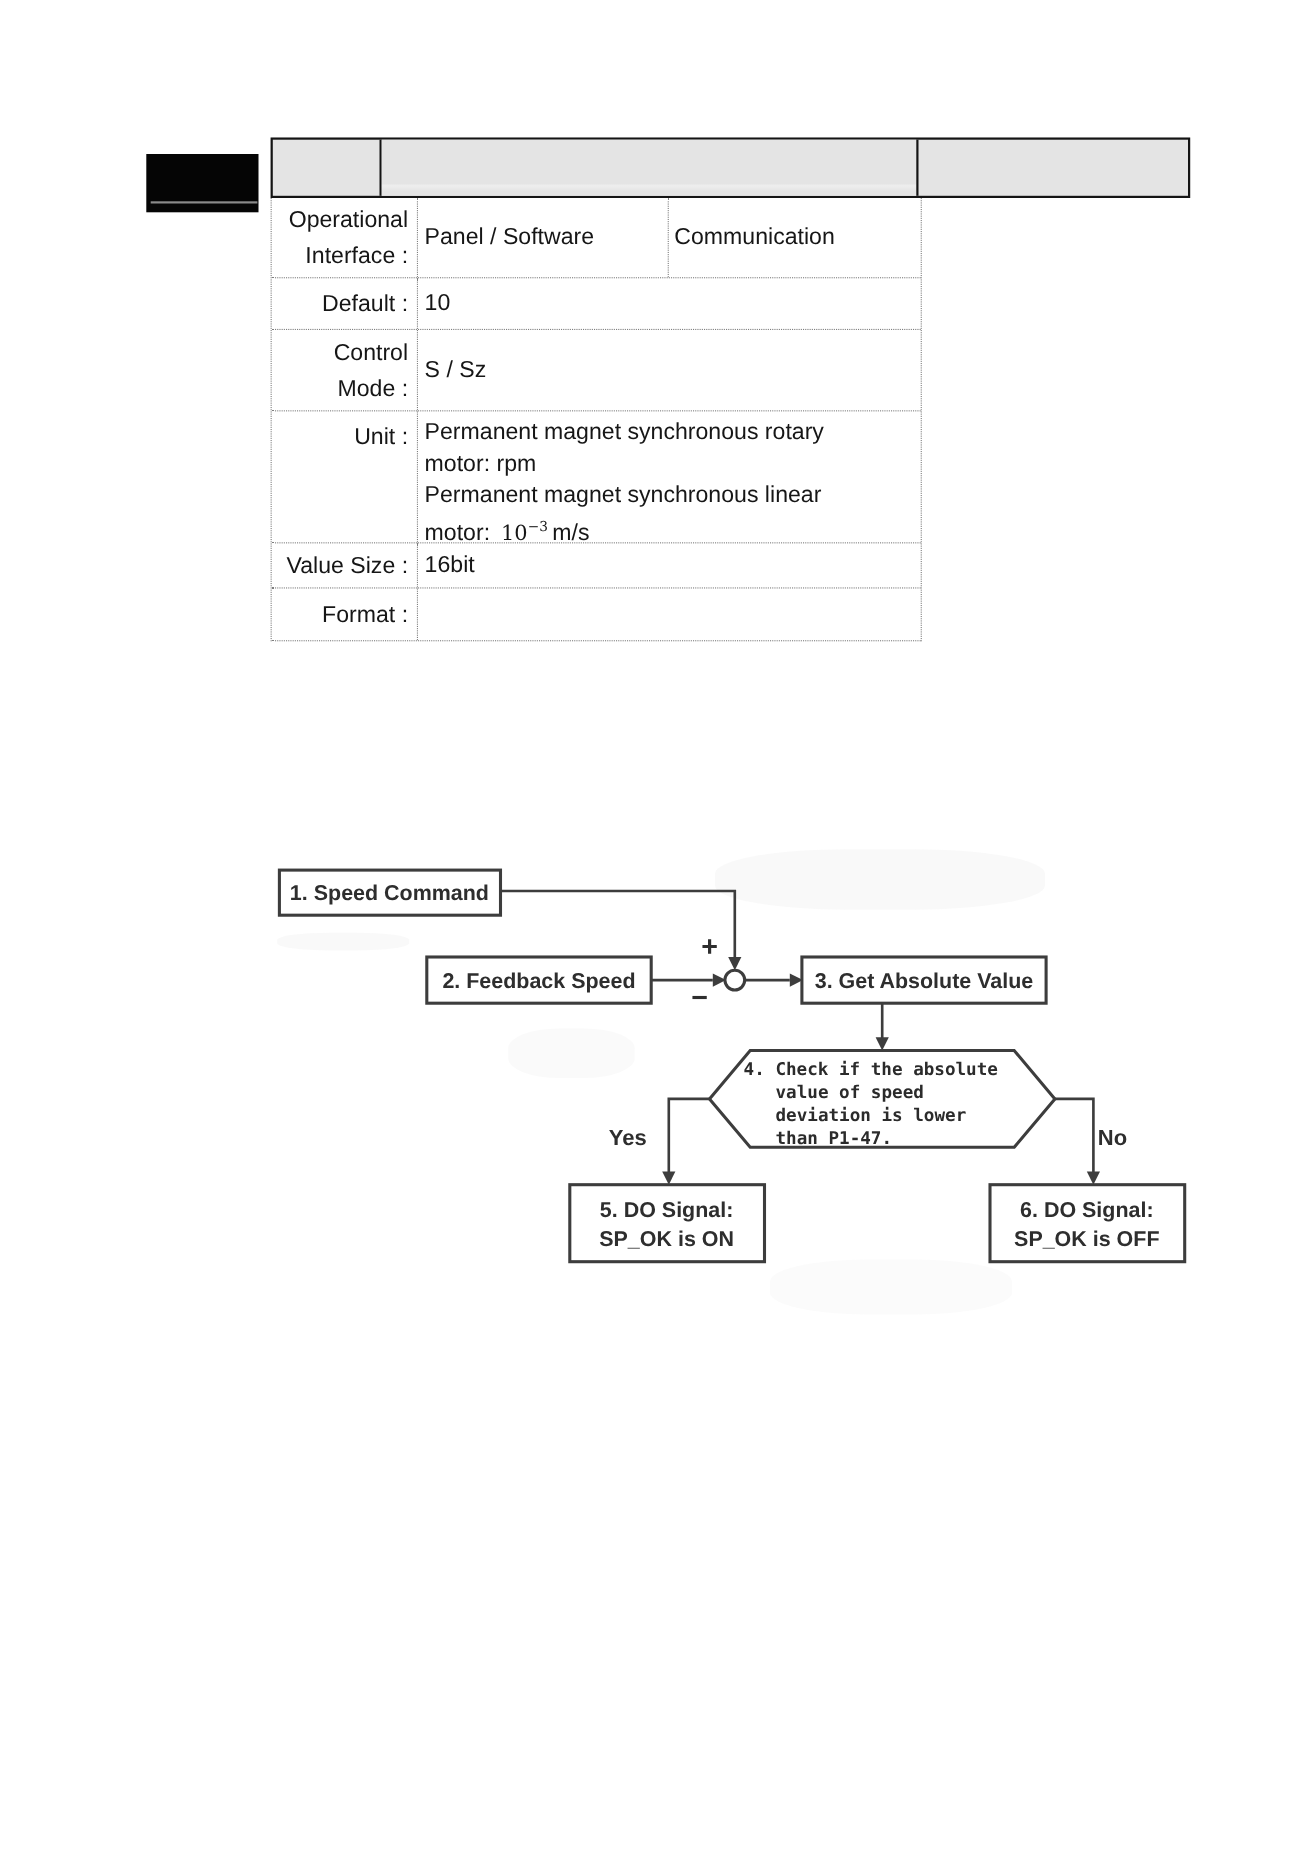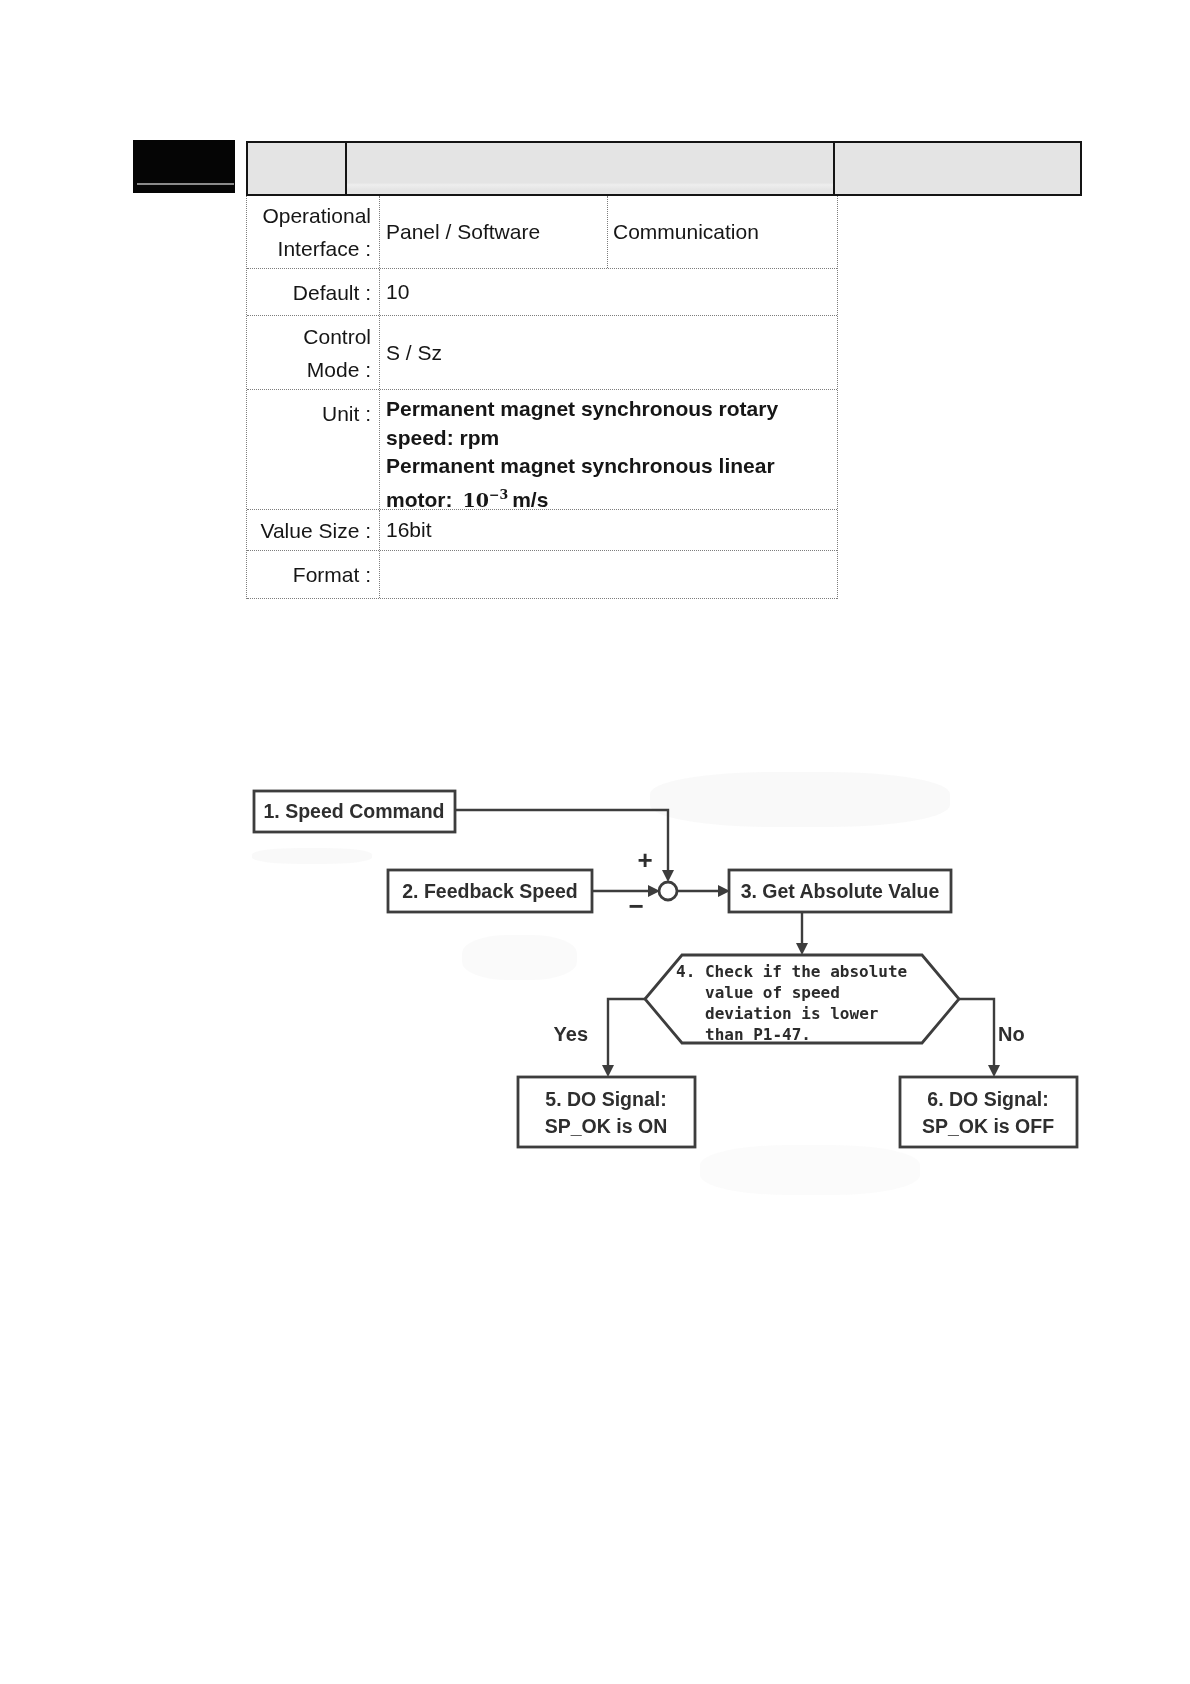--- a/index.html
+++ b/index.html
@@ -10,21 +10,21 @@
 
   
   .param-code{
     position:absolute;left:133px;top:140px;width:102px;height:53px;background:#050505;
   }
   .param-code .inner-line{
     position:absolute;left:4px;right:1px;bottom:8px;height:2px;background:#8a8a8a;
   }
 
   
-  .ptable{position:absolute;left:246px;top:141px;width:836px;}
+  .ptable{position:absolute;left:246px;top:125px;width:836px;}
   .phead{
     display:flex;height:55px;box-sizing:border-box;
     background:#e4e4e4;border:2px solid #141414;
   }
   .phc{box-sizing:border-box;height:100%;}
   .phc1{width:99px;border-right:2px solid #141414;}
   .phc2{width:488px;border-right:2px solid #141414;
         background:linear-gradient(#e4e4e4 78%, #eeeeee 82%, #e4e4e4 92%);}
   .phc3{flex:1;}
 
@@ -39,21 +39,21 @@
     display:flex;flex-direction:column;justify-content:center;align-items:flex-end;
     padding-right:8px;text-align:right;line-height:33px;
   }
   .pval{flex:1;display:flex;align-items:center;padding-left:6px;box-sizing:border-box;}
   .pval-split{padding-left:0;}
   .pv1{width:228px;box-sizing:border-box;border-right:1px dotted #7d7d7d;
        display:flex;align-items:center;padding-left:6px;height:100%;}
   .pv2{flex:1;display:flex;align-items:center;padding-left:5px;height:100%;}
 
   .prow-unit .plabel{justify-content:flex-start;padding-top:7px;}
-  .prow-unit .pval{display:block;padding-top:5px;line-height:28.5px;font-weight:bold;}
+  .prow-unit .pval{display:block;padding-top:5px;line-height:28.5px;}
   .mathline .mprefix{margin-right:10px;text-align:center;}
   .mathline .mbase{font-family:"DejaVu Serif",serif;font-size:19px;}
   .mathline .msup{font-family:"DejaVu Serif",serif;font-size:12.5px;}
   .mathline .munit{margin-left:4px;}
 
   
   .flow{position:absolute;left:240px;top:780px;width:860px;height:390px;}
   .fl-line{stroke:#3d3d3d;stroke-width:2.4;fill:none;}
   .fl-shape{stroke:#3d3d3d;stroke-width:2.8;fill:#ffffff;}
   .fl-arrow{fill:#3d3d3d;stroke:none;}
@@ -108,21 +108,21 @@
         </div>
         <div class="pval">S / Sz</div>
       </div>
 
       <div class="prow prow-unit" style="height:120px">
         <div class="plabel">
           <div>Unit :</div>
         </div>
         <div class="pval">
           <div>Permanent magnet synchronous rotary</div>
-          <div>speed: rpm</div>
+          <div>motor: rpm</div>
           <div>Permanent magnet synchronous linear</div>
           <div class="mathline">
             <span class="mprefix">motor:</span><span class="mbase">10</span><sup class="msup">−3</sup><span class="munit">m/s</span>
           </div>
         </div>
       </div>
 
 
       <div class="prow" style="height:41px">
         <div class="plabel">

